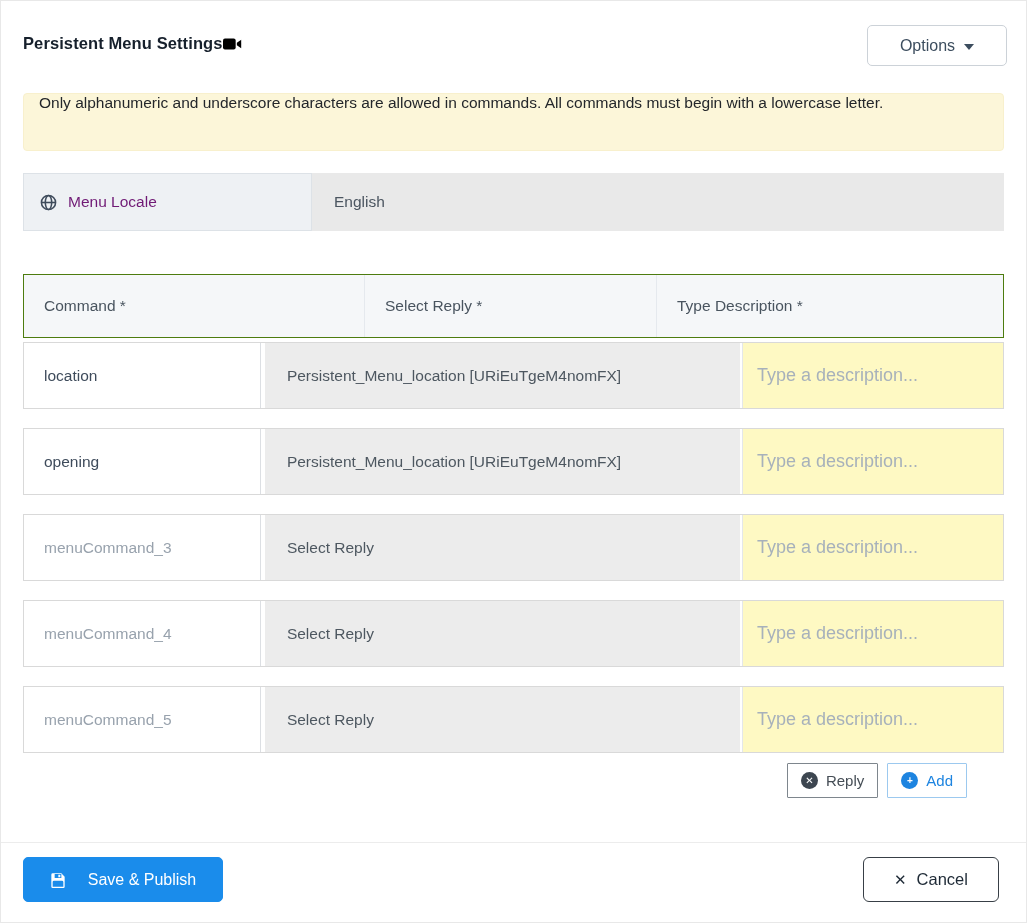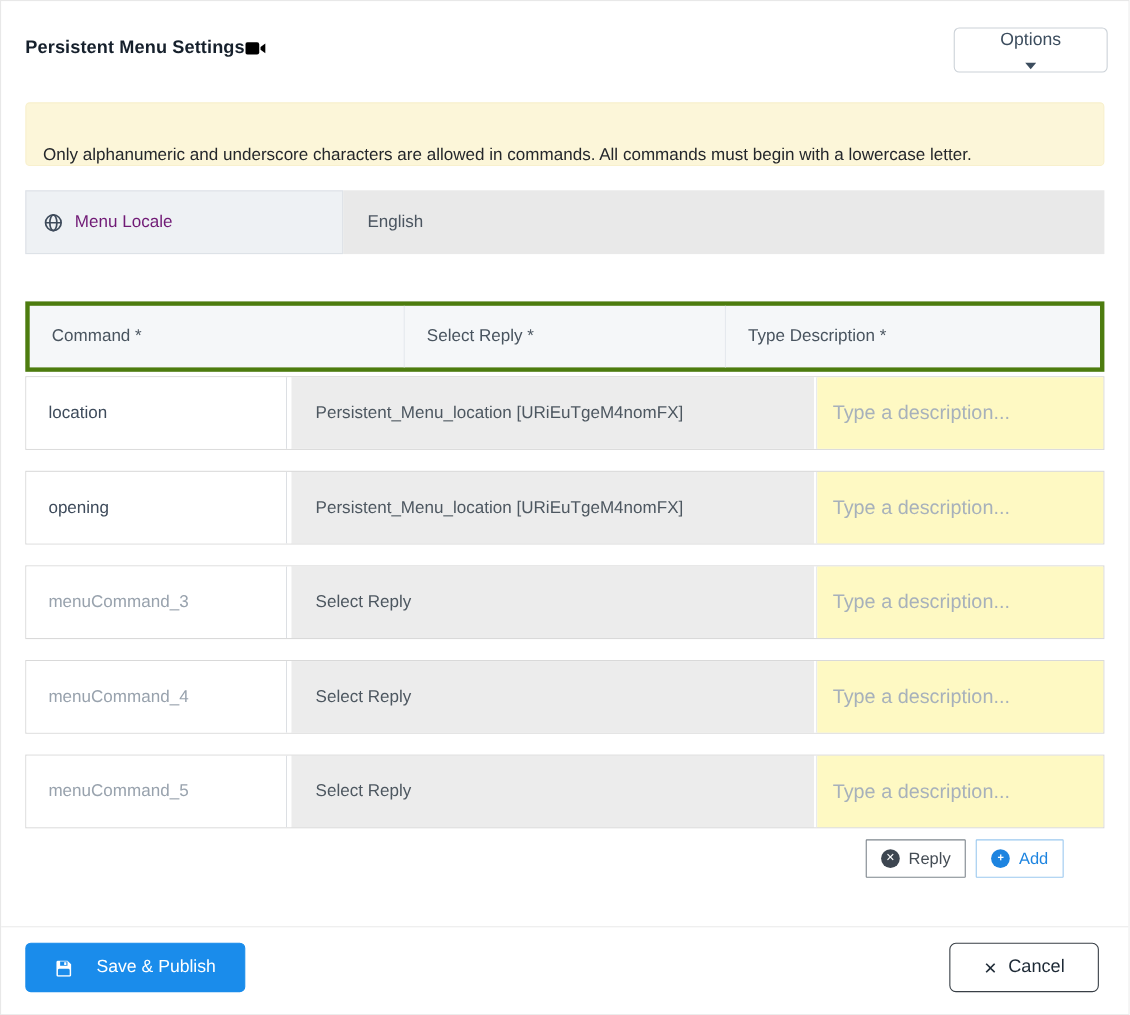--- a/index.html
+++ b/index.html
@@ -40,40 +40,39 @@
     border: 1px solid #ccd2d8;
     border-radius: 5px;
     font-family: inherit;
     font-size: 16px;
     color: #3c4d5e;
     display: inline-flex;
     align-items: center;
     justify-content: center;
     gap: 9px;
     cursor: pointer;
-    flex-direction: column;
   }
   .caret-down {
     width: 0; height: 0;
     border-left: 5px solid transparent;
     border-right: 5px solid transparent;
     border-top: 6px solid #3c4d5e;
     display: inline-block;
     margin-top: 2px;
   }
 
   
   .banner {
     margin: 4px 22px 0 22px;
     height: 58px;
     background: #fcf6d9;
     border: 1px solid #f8f0cd;
     border-radius: 4px;
     display: flex;
-    align-items: flex-end;
+    align-items: flex-start;
     padding: 0 15px;
     font-size: 15.5px;
     color: #24272b;
   }
 
   
   .locale-row {
     margin: 22px 22px 0 22px;
     height: 58px;
     display: flex;
@@ -99,21 +98,21 @@
     color: #4b5560;
   }
   .globe-icon svg { display: block; }
 
   
   .cmd-table { margin: 43px 22px 0 22px; }
   .thead {
     display: flex;
     height: 64px;
     background: #f5f7f9;
-    border: 4px solid #4d7c0f;
+    border: 1px solid #4d7c0f;
   }
   .th {
     display: flex;
     align-items: center;
     padding: 0 20px;
     font-size: 15.5px;
     color: #49545f;
     border-right: 1px solid #e5e9ee;
   }
   .th:last-child { border-right: none; }

